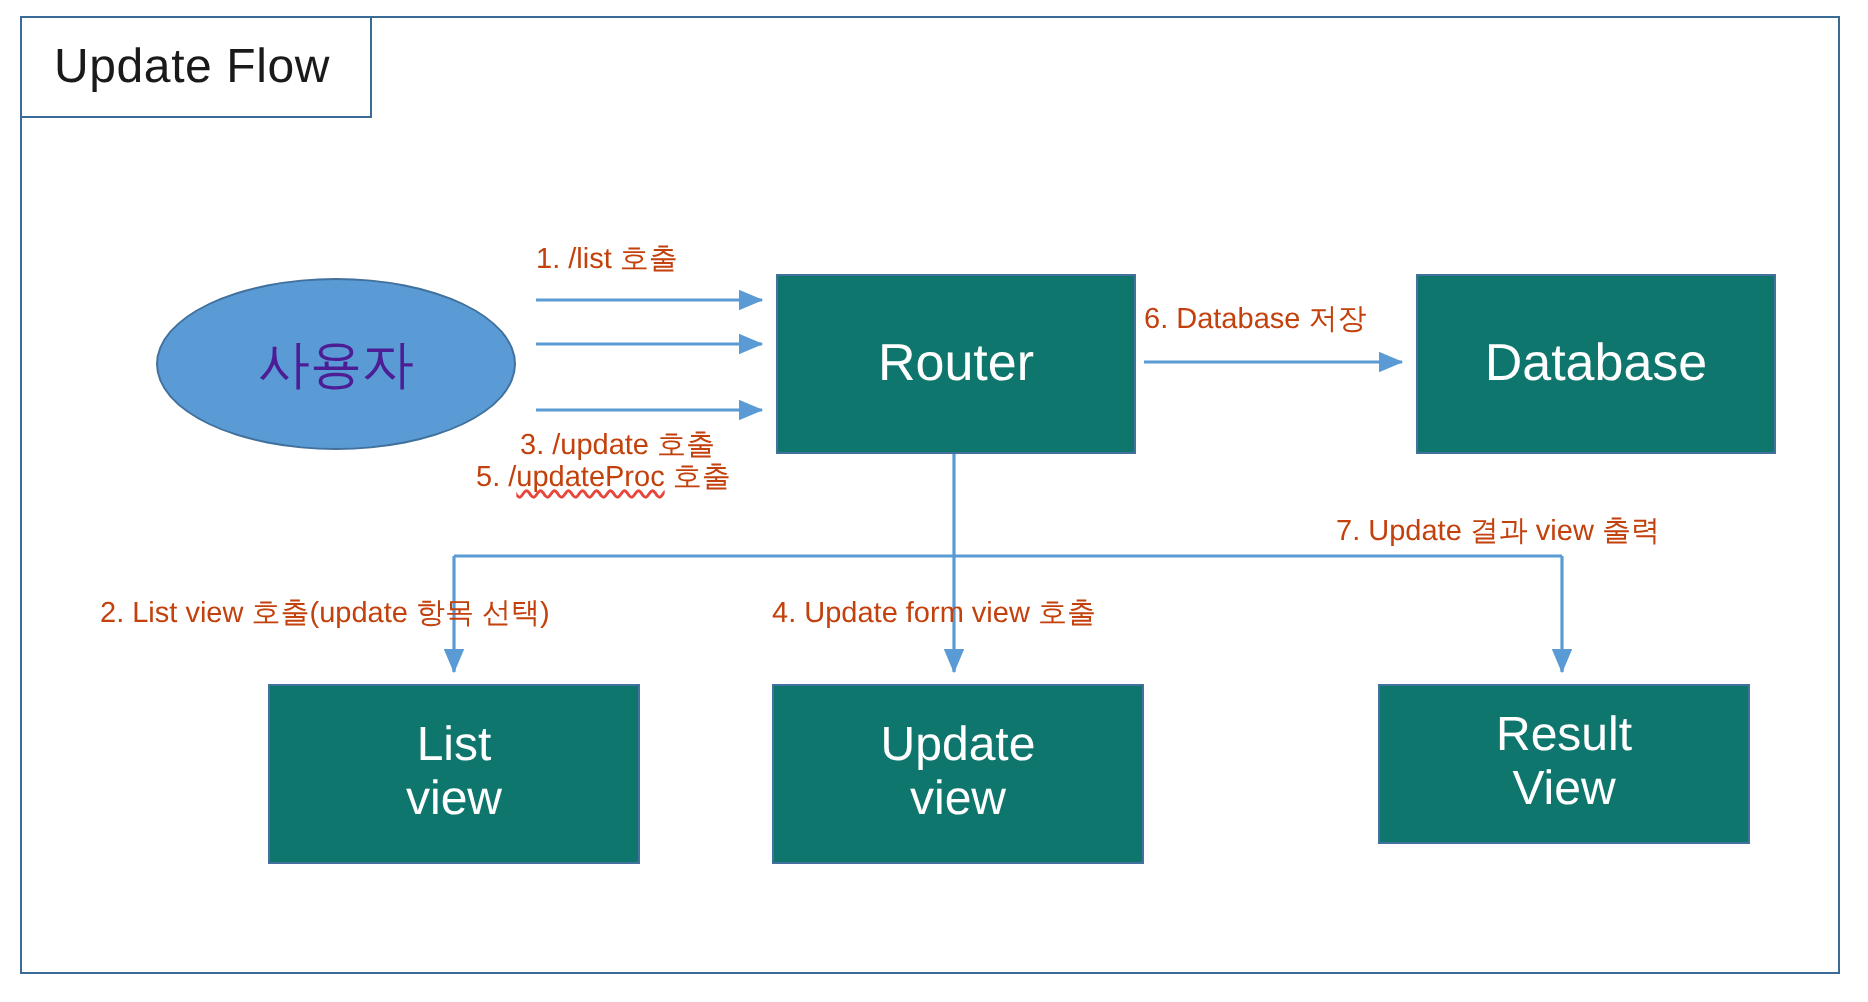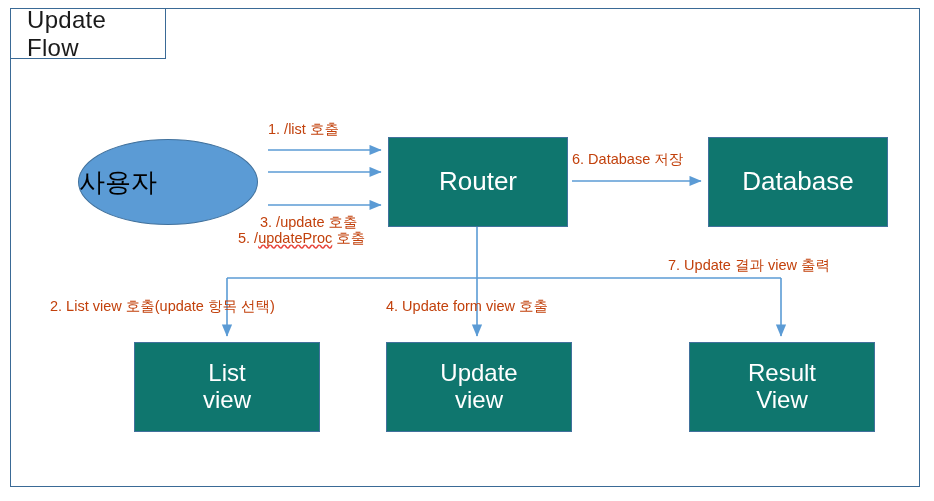--- a/index.html
+++ b/index.html
@@ -26,21 +26,21 @@
     top: 8px;
     width: 910px;
     height: 479px;
     border: 1.5px solid #3A6A96;
     box-sizing: border-box;
   }
   .title-box {
     position: absolute;
     left: 10px;
     top: 8px;
-    width: 156px;
+    width: 176px;
     height: 51px;
     border: 1.5px solid #3A6A96;
     box-sizing: border-box;
     background: #ffffff;
     display: flex;
     align-items: center;
     padding-left: 16px;
     z-index: 5;
   }
   .title-text {
@@ -62,37 +62,38 @@
   }
   .node .line {
     display: block;
     white-space: nowrap;
     line-height: 1.12;
   }
   .node-router  { left: 388px; top: 137px; width: 180px; height: 90px; }
   .node-db      { left: 708px; top: 137px; width: 180px; height: 90px; }
   .node-list    { left: 134px; top: 342px; width: 186px; height: 90px; }
   .node-update  { left: 386px; top: 342px; width: 186px; height: 90px; }
-  .node-result  { left: 689px; top: 342px; width: 186px; height: 90px; }
+  .node-result  { left: 689px; top: 342px; width: 186px; height: 80px; }
   .fs-26 { font-size: 26px; }
   .fs-24 { font-size: 24px; }
 
   .ellipse {
     position: absolute;
     left: 78px;
     top: 139px;
     width: 180px;
     height: 86px;
     background: #5B9BD5;
     border: 1px solid #41719C;
     border-radius: 50%;
     box-sizing: border-box;
     display: flex;
     align-items: center;
-    color: #000000;
+    justify-content: center;
+    color: #4c1d95;
     font-size: 26px;
     z-index: 3;
   }
 
   .edge-label {
     position: absolute;
     font-size: 14.5px;
     color: #c2410c;
     white-space: nowrap;
     z-index: 4;

